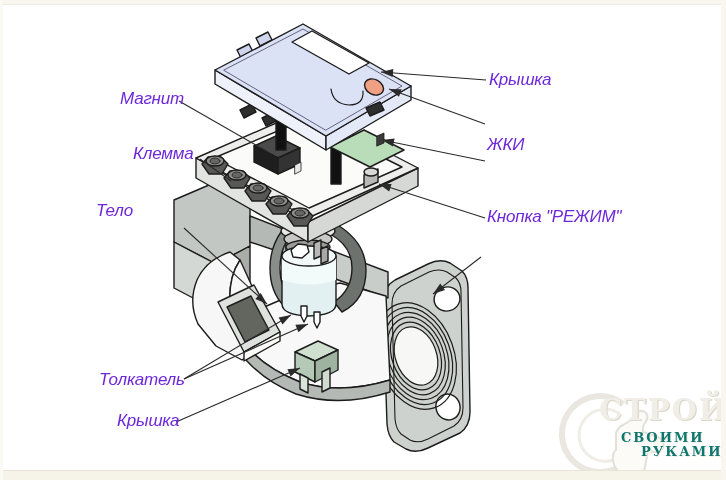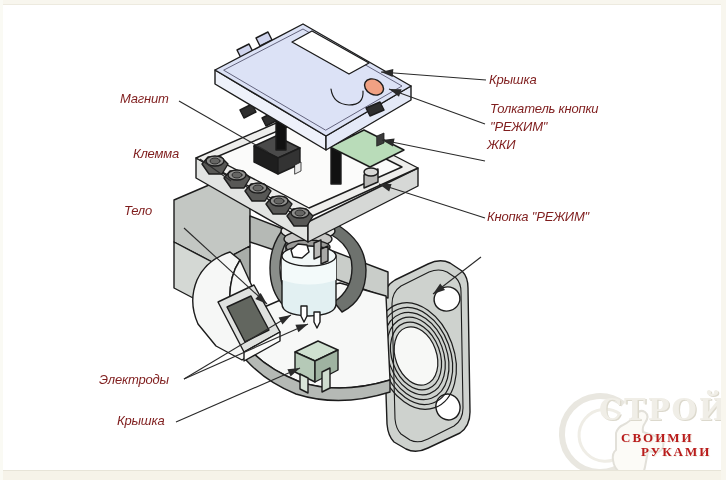--- a/index.html
+++ b/index.html
@@ -7,31 +7,31 @@
     position:relative;width:726px;height:480px;overflow:hidden;
     background:#ffffff;font-family:"Liberation Sans",sans-serif;
   }
   .edge{position:absolute;pointer-events:none;}
   .edge-top{left:0;top:0;width:726px;height:4px;background:#f8f6ee;border-bottom:1px solid #edeadf;}
   .edge-bottom{left:0;top:470px;width:726px;height:10px;background:#f6f3e9;border-top:1px solid #e7e4d8;}
   .edge-left{left:0;top:0;width:3px;height:480px;background:#fafaf4;}
   .edge-right{left:721px;top:0;width:5px;height:480px;background:#f8f6ee;}
   svg.draw{position:absolute;left:0;top:0;}
   .label{
-    position:absolute;font-style:italic;font-size:13px;line-height:18px;
-    color:#7f1d1d;white-space:nowrap;letter-spacing:-0.2px;
+    position:absolute;font-style:italic;font-size:17px;line-height:18px;
+    color:#6d28d9;white-space:nowrap;letter-spacing:-0.2px;
   }
   .label .l2{display:block;}
-  .align-right{text-align:center;}
+  .align-right{text-align:left;}
   .wm-text{
     position:absolute;font-family:"DejaVu Serif",serif;font-weight:bold;
     color:#f0eee7;text-shadow:1.3px 1.3px 0 #dcd9cd;
   }
   .wm-big{font-size:29px;letter-spacing:2px;}
-  .wm-small{font-size:13px;letter-spacing:2px;color:#b91c1c;text-shadow:1px 1px 0 #f2f0e8;font-family:Liberation Serif, serif;}
+  .wm-small{font-size:13px;letter-spacing:2px;color:#0f766e;text-shadow:1px 1px 0 #f2f0e8;}
 </style>
 </head>
 <body>
 
 <div class="stage">
 
   <svg class="draw" width="726" height="480" viewBox="0 0 726 480">
 
     <g>
       <path d="M623.4,404.1 A38,38 0 1 0 625.4,462.2" fill="none" stroke="#e9e7e0" stroke-width="6"></path>
@@ -200,28 +200,24 @@
       <line x1="481" y1="257" x2="433" y2="294" fill="none"></line>
       <polygon points="433,294 440.2,283.6 445,290" stroke="none"></polygon>
     </g>
   </svg>
 
   <div class="label" style="left:120px;top:90px">Магнит</div>
   <div class="label" style="left:133px;top:145px">Клемма</div>
   <div class="label align-right" style="left:96px;top:202px;width:84px">
     <span>Тело</span>
   </div>
-  <div class="label" style="left:99px;top:371px">Электроды</div>
+  <div class="label" style="left:99px;top:371px">Толкатель</div>
   <div class="label" style="left:117px;top:412px">Крышка</div>
 
   <div class="label" style="left:489px;top:71px">Крышка</div>
-  <div class="label" style="left:490px;top:100px">
-    <span>Толкатель кнопки</span>
-    <span class="l2">"РЕЖИМ"</span>
-  </div>
   <div class="label" style="left:487px;top:136px">ЖКИ</div>
   <div class="label" style="left:487px;top:208px">Кнопка "РЕЖИМ"</div>
 
   <div class="wm-text wm-big" style="left:599px;top:393px">СТРОЙ</div>
   <div class="wm-text wm-small" style="left:621px;top:430px">СВОИМИ</div>
   <div class="wm-text wm-small" style="left:641px;top:444px">РУКАМИ</div>
 
   <div class="edge edge-top"></div>
   <div class="edge edge-bottom"></div>
   <div class="edge edge-left"></div>

